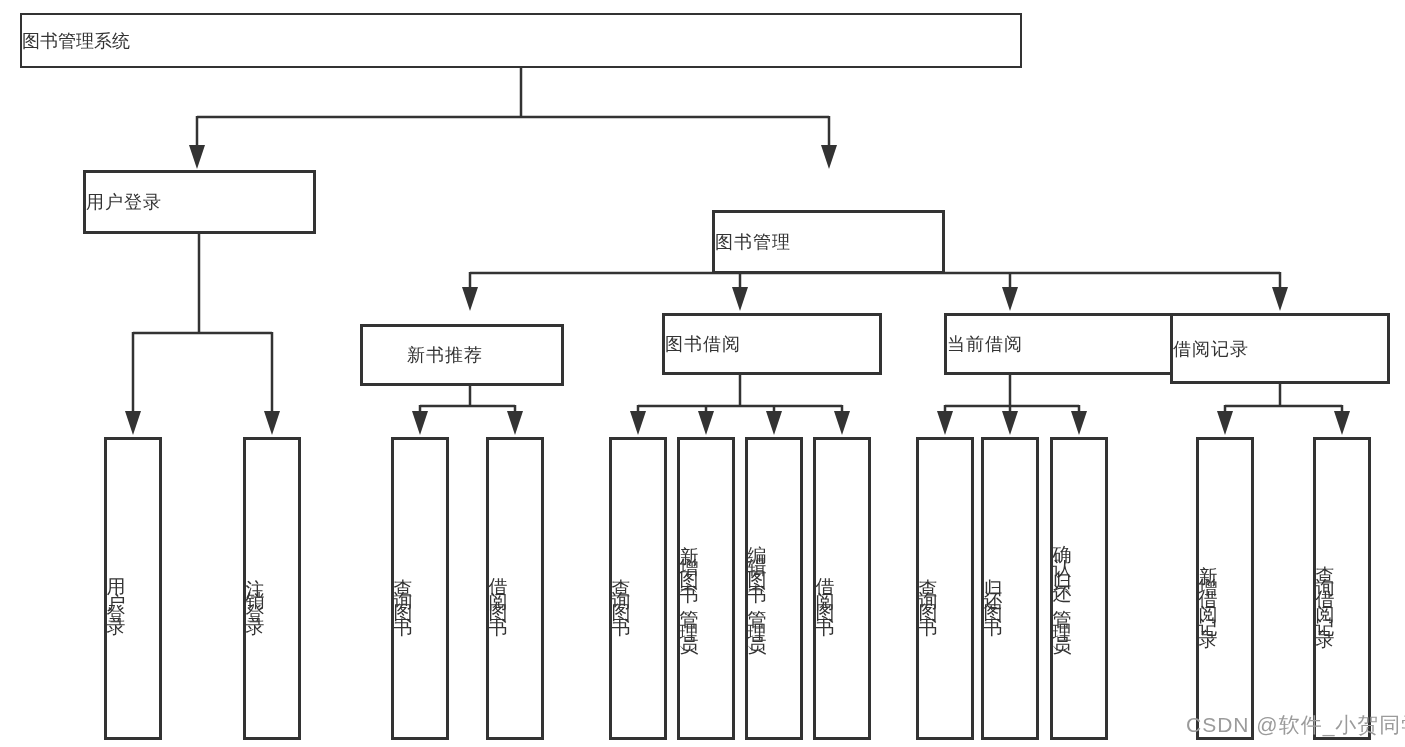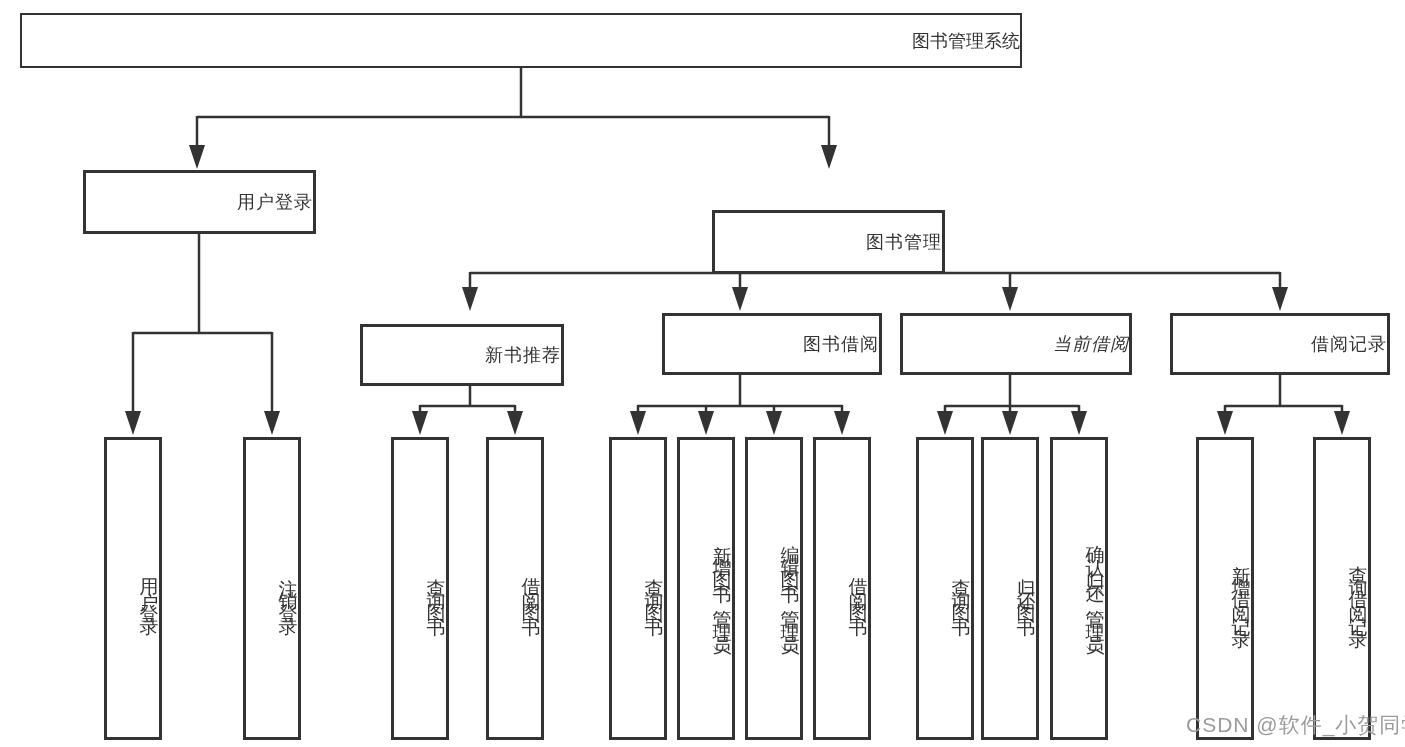--- a/index.html
+++ b/index.html
@@ -11,21 +11,21 @@
     font-family:"Liberation Sans","DejaVu Sans",sans-serif;
     color:#333333;
     overflow:hidden;
   }
   svg.wires{position:absolute;left:0;top:0;width:1405px;height:747px;}
   .box{
     position:absolute;
     box-sizing:border-box;
     border:3px solid #333333;
     background:#ffffff;
-    display:flex;align-items:center;justify-content:flex-end;
+    display:flex;align-items:center;justify-content:flex-start;
     text-align:center;
   }
   .root-box{border-width:2px;font-size:18px;}
   .h-box{font-size:18px;letter-spacing:1px;}
   .v-box{font-size:19px;}
   .v-box .vtext{
     writing-mode:vertical-rl;
     text-orientation:mixed;
     letter-spacing:13px;
     line-height:1;
@@ -118,24 +118,24 @@
   <div class="box h-box" style="left:712px;top:170px;width:233px;height:64px;margin-top:40px;">
     <span>图书管理</span>
   </div>
 
   <div class="box h-box" style="left:360px;top:324px;width:204px;height:62px;padding-left:44px;">
     <span>新书推荐</span>
   </div>
   <div class="box h-box" style="left:630px;top:313px;width:220px;height:62px;margin-left:32px;">
     <span>图书借阅</span>
   </div>
-  <div class="box h-box" style="left:900px;top:313px;width:232px;height:62px;font-style:italic;">
+  <div class="box h-box" style="left:944px;top:313px;width:232px;height:62px;">
     <span>当前借阅</span>
   </div>
-  <div class="box h-box" style="left:1170px;top:313px;width:220px;height:62px;">
+  <div class="box h-box" style="left:1170px;top:313px;width:220px;height:71px;">
     <span>借阅记录</span>
   </div>
 
   <div class="box v-box" style="left:104px;top:437px;width:58px;height:303px;">
     <span class="vtext">用户登录</span>
   </div>
   <div class="box v-box" style="left:243px;top:437px;width:58px;height:303px;">
     <span class="vtext">注销登录</span>
   </div>
 

